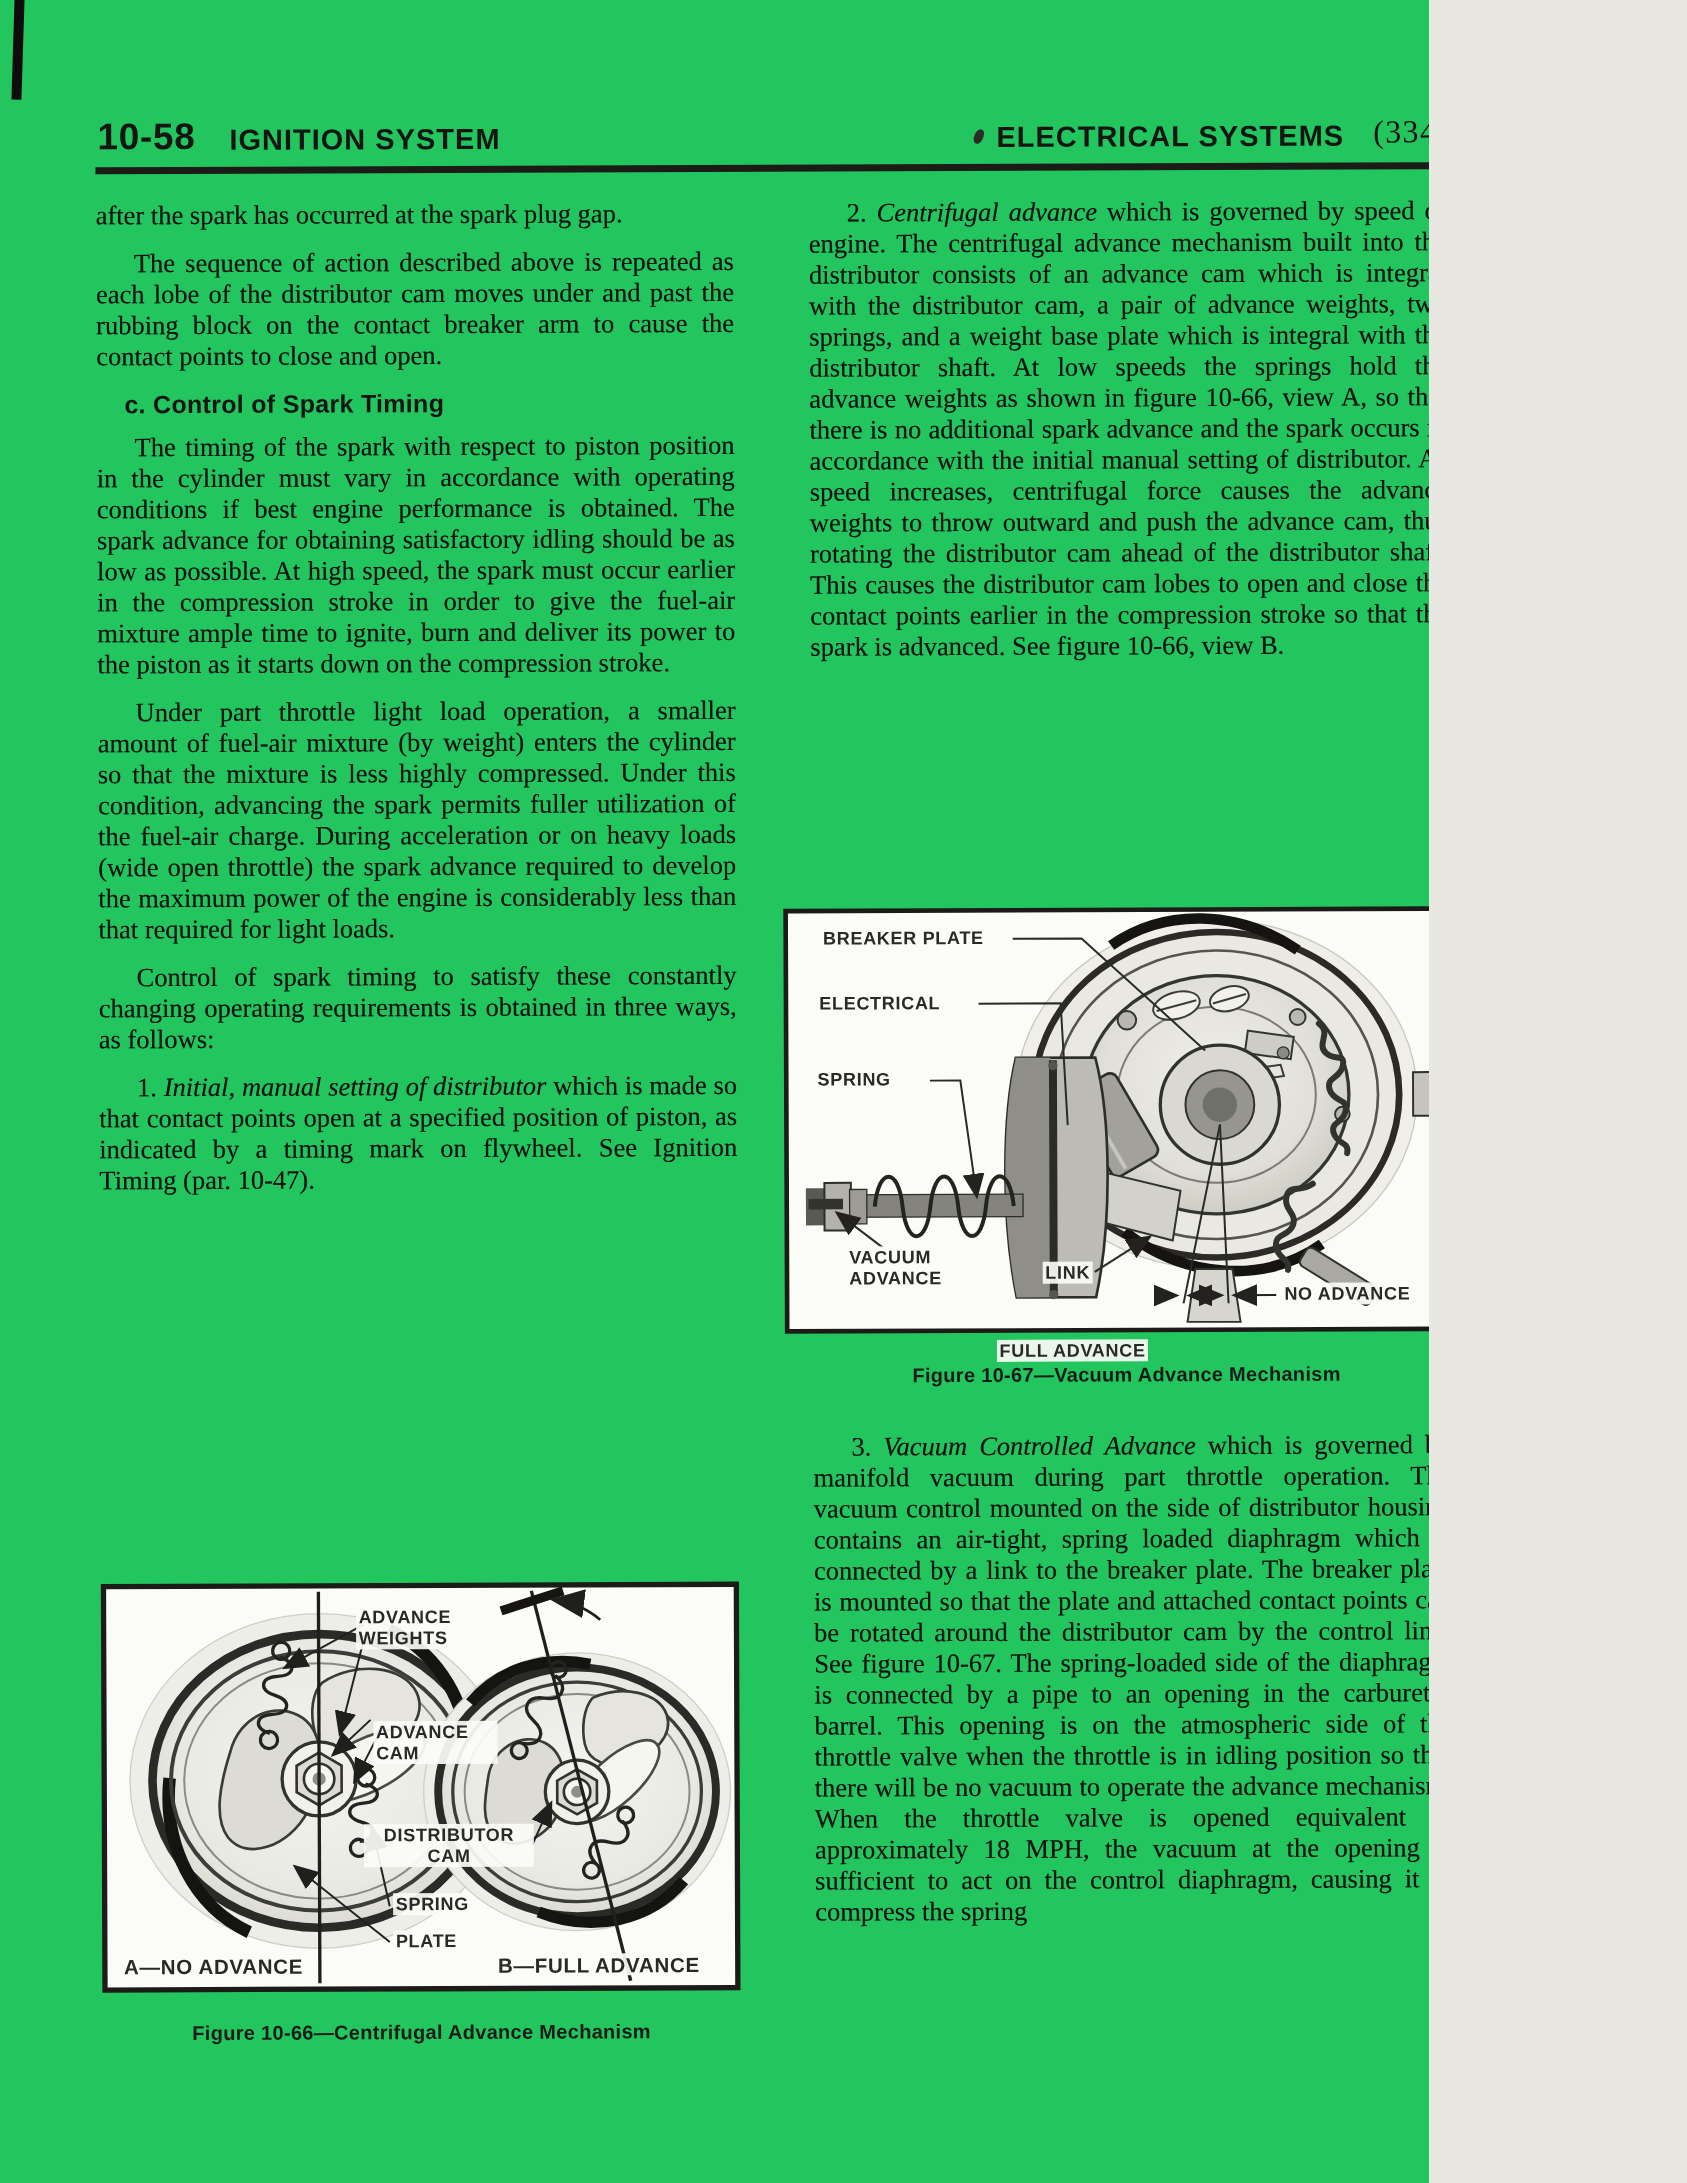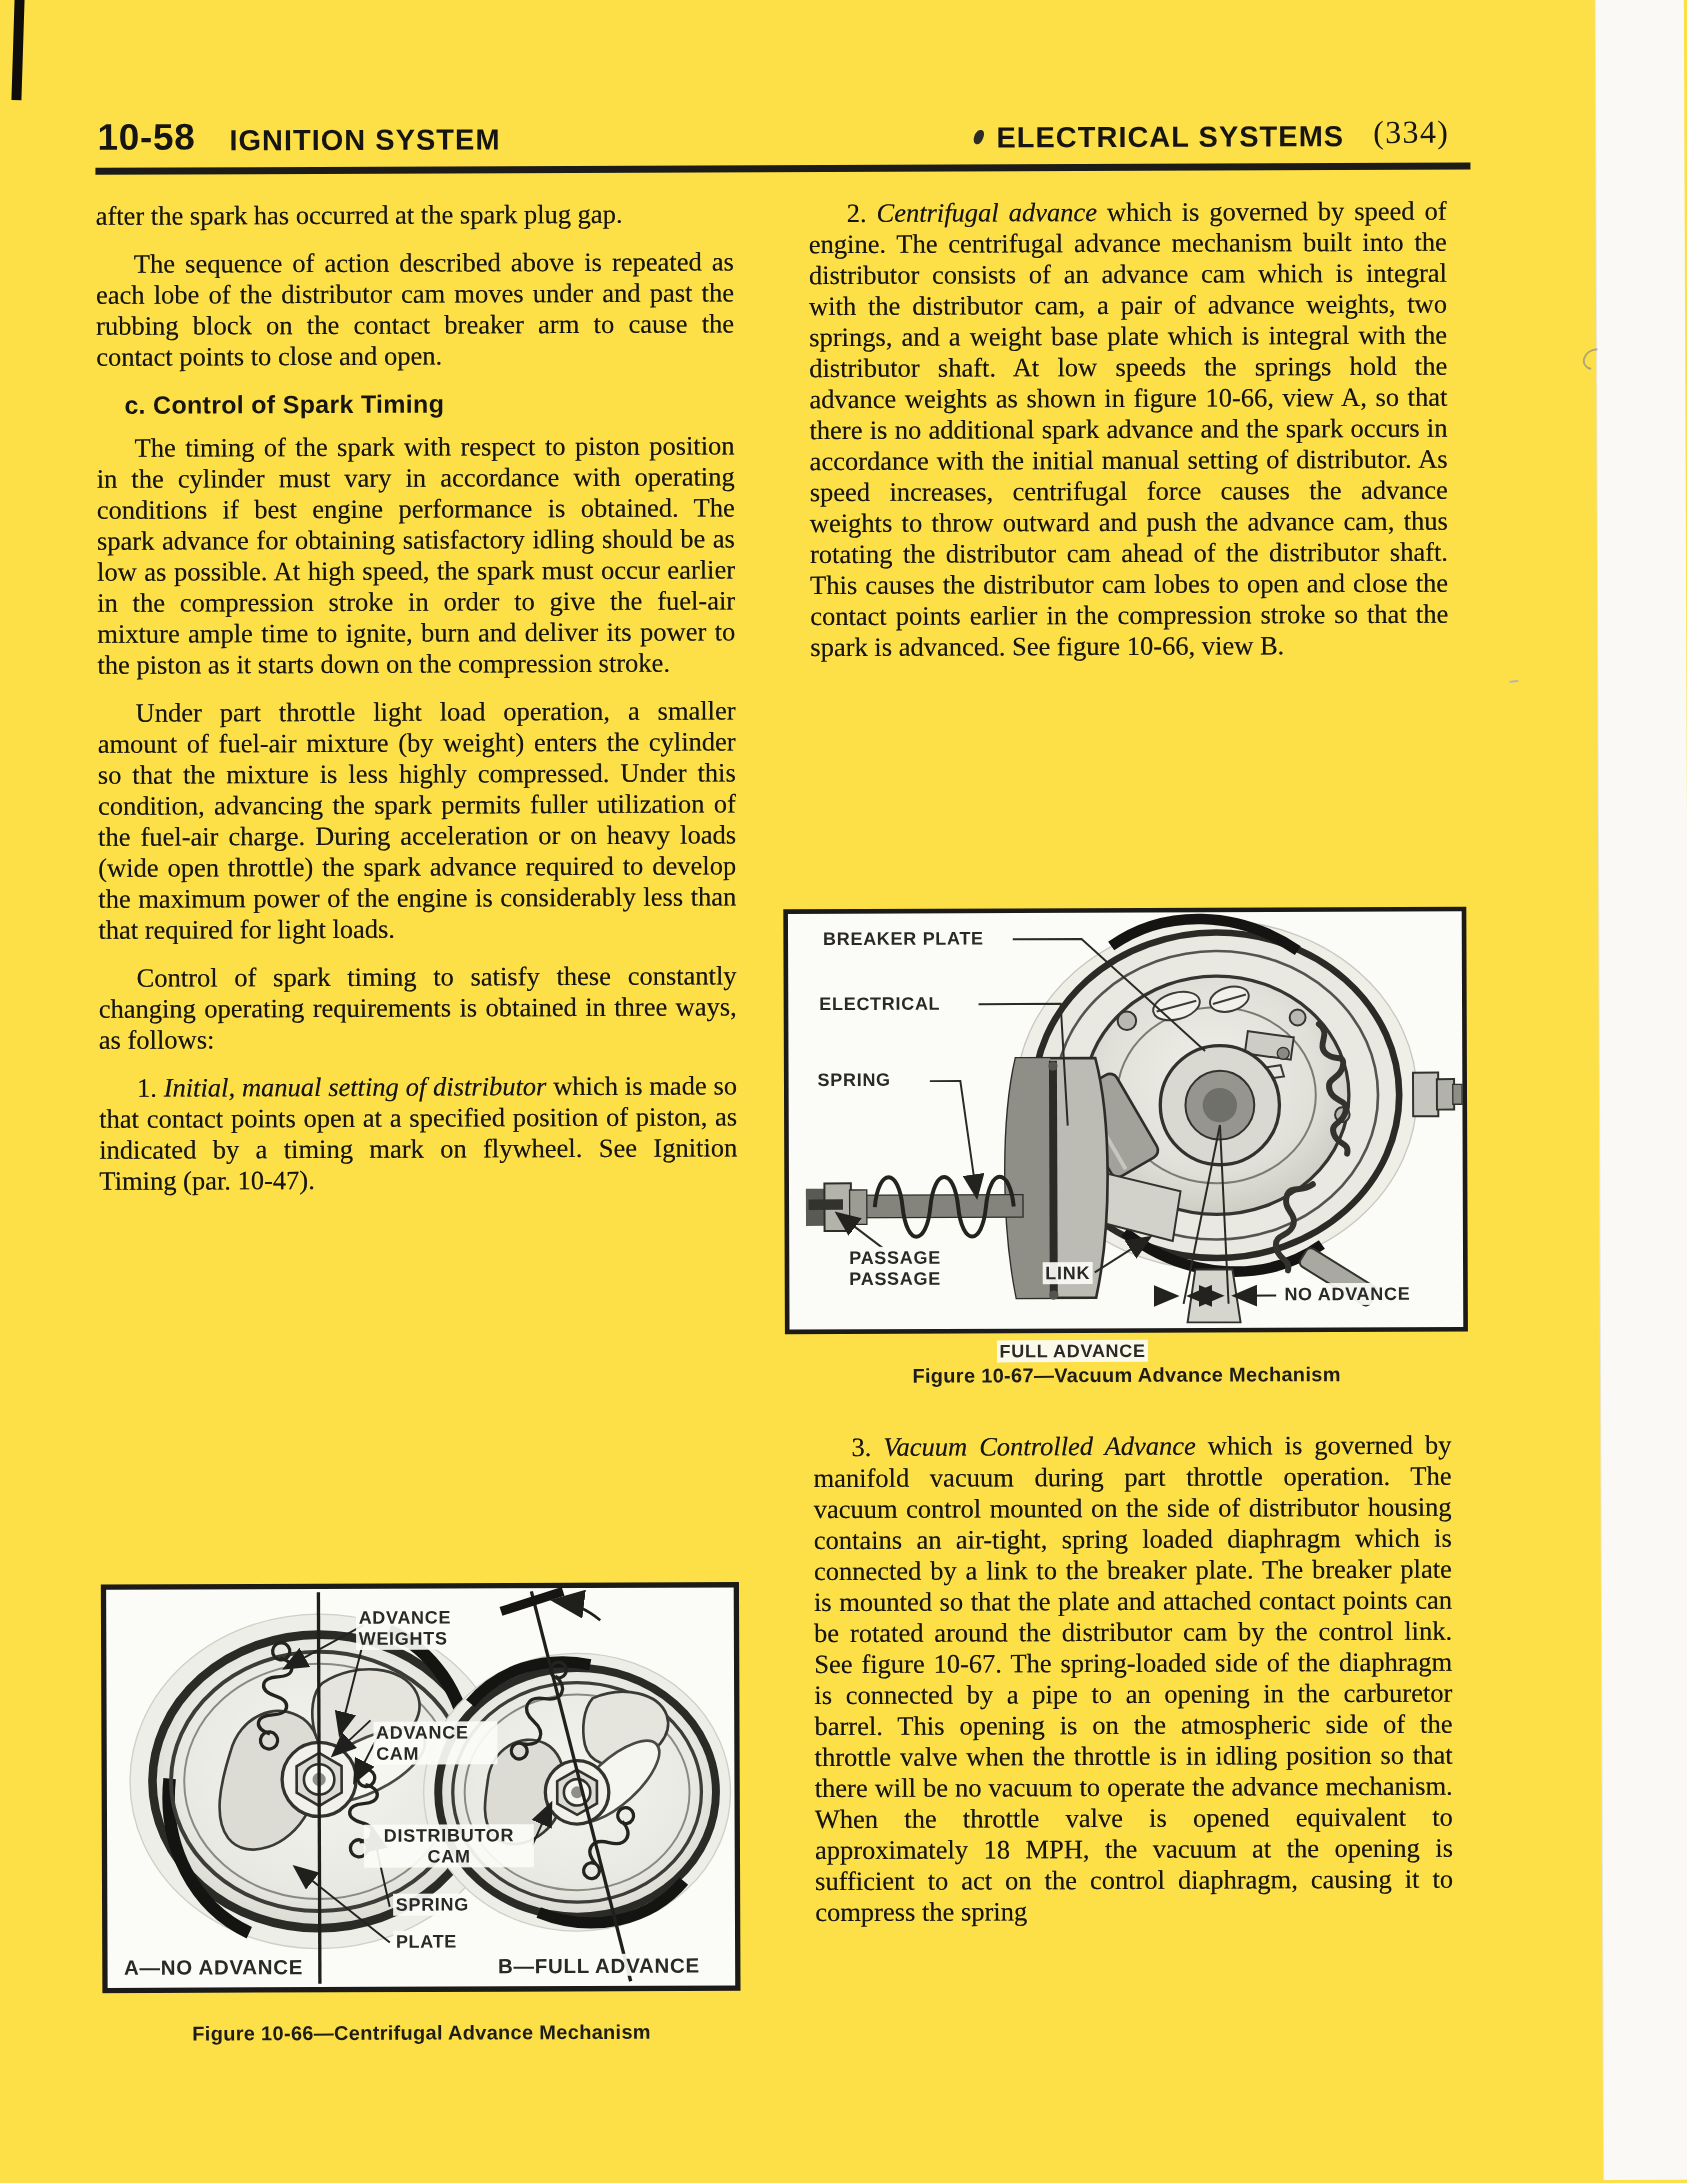--- a/index.html
+++ b/index.html
@@ -1,18 +1,18 @@
 <!DOCTYPE html>
 <html style="font-size:10.6px"><head>
 <meta charset="utf-8">
 <style>
   html,body {margin:0; padding:0; background:#e8e7e2;}
   .page {
-    position:relative; width:1687px; height:2183px;
-    background:#fde047; overflow:hidden;
+    position:relative; width:1429px; height:2183px;
+    background:#22c55e; overflow:hidden;
     font-family:"Liberation Serif", serif; color:#161514;
   }
   .content {position:absolute; inset:0; transform:rotate(-0.22deg);}
   
   .edge-strip {position:absolute; left:1599px; top:0; width:88px; height:2183px;
     background:#faf9f5; border-left:0.7px solid rgba(90,88,80,0.10);}
   .corner-bar {position:absolute; left:17px; top:-4px; width:10px; height:101px;
     background:#0e0d0c; transform:rotate(2deg);}
   .speck-comma {position:absolute; left:978px; top:130px; width:8.6px; height:14.6px;
     background:#2c2b28; border-radius:60% 40% 55% 45%; transform:rotate(18deg);}
@@ -168,21 +168,21 @@
             <polyline points="296,146 420,146 430,330"></polyline>
             <polyline points="222,262 268,262 292,436" marker-end="url(#ah67)"></polyline>
             <line x1="150" y1="514" x2="82" y2="462" marker-end="url(#ah67)"></line>
             <line x1="470" y1="552" x2="552" y2="500" marker-end="url(#ah67)"></line>
           </g>
         </svg>
 
         <div class="fig-label" style="left:38px; top:20px;">BREAKER PLATE</div>
         <div class="fig-label" style="left:34px; top:85px;">ELECTRICAL</div>
         <div class="fig-label" style="left:32px; top:161px;">SPRING</div>
-        <div class="fig-label wrap" style="left:63px; top:339px; width:112px;">PASSAGE PASSAGE</div>
+        <div class="fig-label wrap" style="left:63px; top:339px; width:112px;">VACUUM ADVANCE</div>
         <div class="fig-label" style="left:259px; top:355px;">LINK</div>
         <div class="fig-label" style="left:213px; top:393px;margin-top:40px;">FULL ADVANCE</div>
         <div class="fig-label" style="left:498px; top:377px;">NO ADVANCE</div>
       </div>
       <div class="fig-caption cap67">Figure 10-67—Vacuum Advance Mechanism</div>
     </div>
 
     <div class="col" style="left:812px; top:1432px;">
       <p><span>3. </span><i>Vacuum Controlled Advance</i><span> which is governed by manifold vacuum during part throttle operation. The vacuum control mounted on the side of distributor housing contains an air-tight, spring loaded diaphragm which is connected by a link to the breaker plate. The breaker plate is mounted so that the plate and attached contact points can be rotated around the distributor cam by the control link. See figure 10-67. The spring-loaded side of the diaphragm is connected by a pipe to an opening in the carburetor barrel. This opening is on the atmospheric side of the throttle valve when the throttle is in idling position so that there will be no vacuum to operate the advance mechanism. When the throttle valve is opened equivalent to approximately 18 MPH, the vacuum at the opening is sufficient to act on the control diaphragm, causing it to compress the spring</span></p>
     </div>

